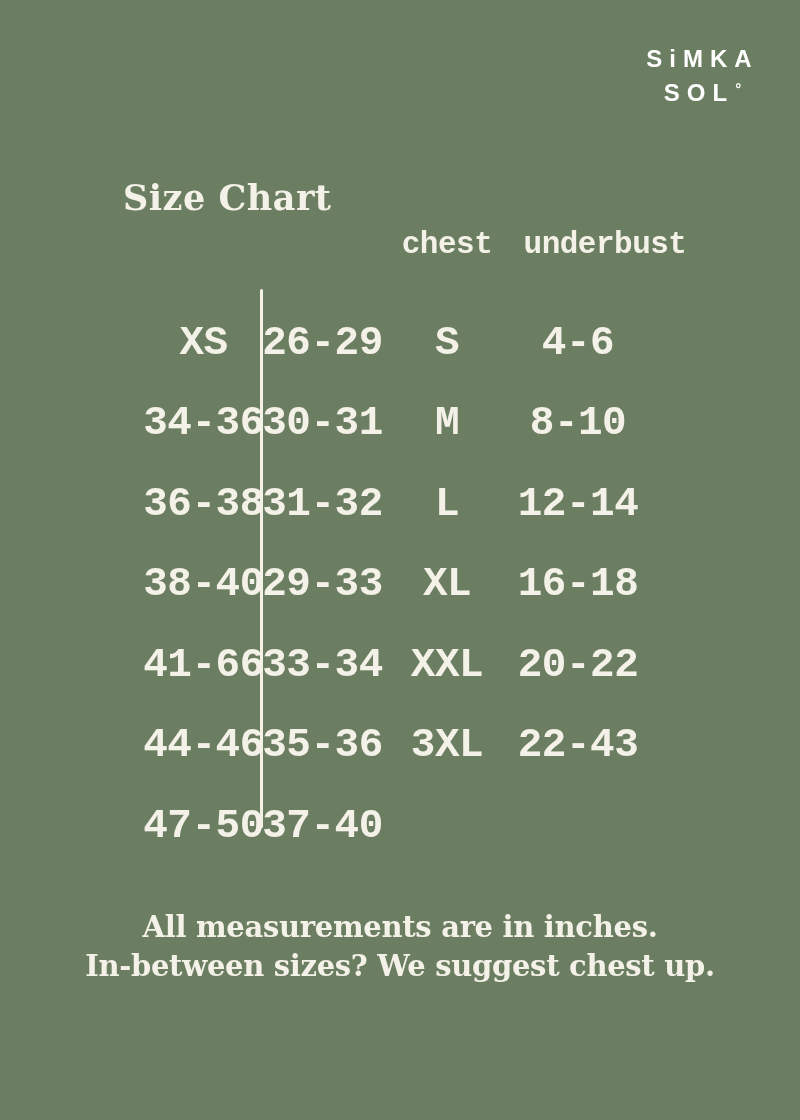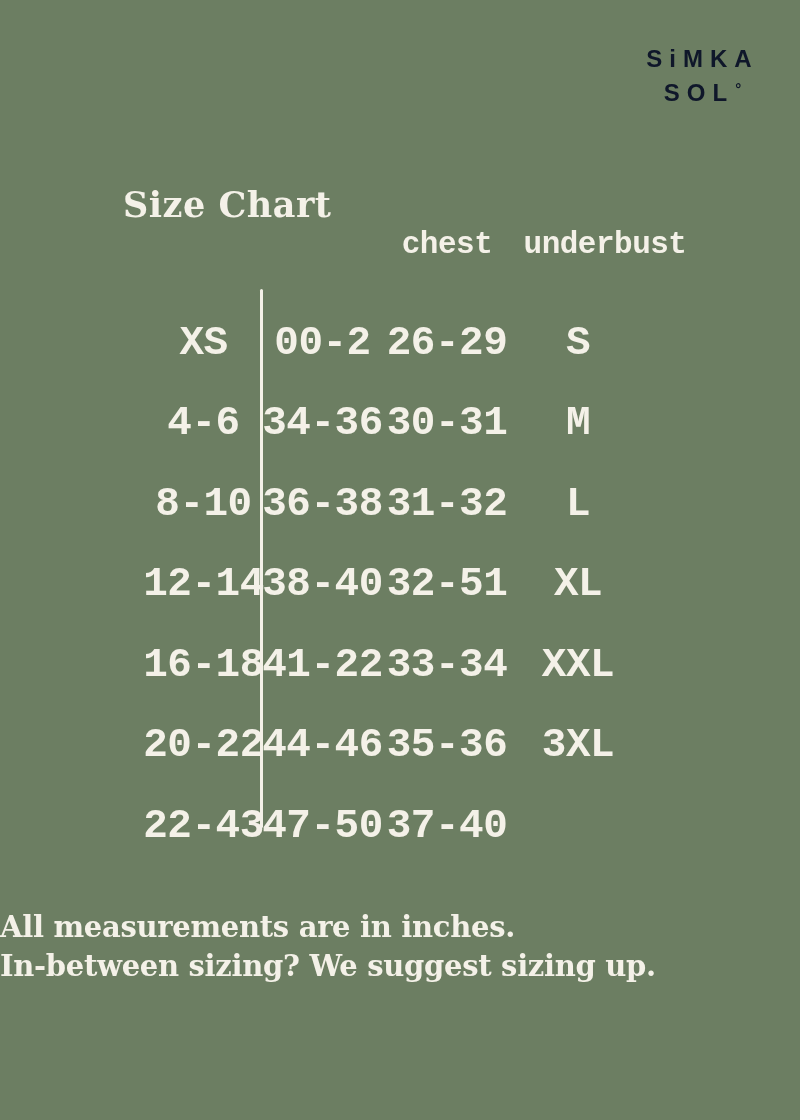--- a/index.html
+++ b/index.html
@@ -17,21 +17,21 @@
 
   
   .logo {
     position: absolute;
     top: 44px;
     right: 38px;
     width: 126px;
     text-align: center;
     font-family: "Liberation Sans", sans-serif;
     font-weight: bold;
-    color: #0f172a;
+    color: #ffffff;
     line-height: 30px;
   }
   .logo-line1 {
     font-size: 24px;
     letter-spacing: 7px;
     margin-right: -7px; 
   }
   .logo-line2 {
     font-size: 24px;
     letter-spacing: 7px;
@@ -41,21 +41,21 @@
     font-size: 15px;
     letter-spacing: 0;
     vertical-align: 7px;
     margin-left: 1px;
   }
 
   
   .title {
     position: absolute;
     left: 123px;
-    top: 184px;
+    top: 177px;
     font-size: 35px;
     font-weight: bold;
     letter-spacing: 0.5px;
   }
 
   
   .size-table {
     position: absolute;
     left: 145px;
     top: 222px;
@@ -89,20 +89,21 @@
     background: #F4F1E8;
     border-radius: 2px;
   }
 
   
   .footnote {
     position: absolute;
     left: 0;
     top: 908px;
     width: 800px;
+    text-align: center;
     font-weight: bold;
     font-size: 29px;
     line-height: 39px;
     letter-spacing: -0.3px;
   }
 </style>
 </head>
 <body>
 
 <div class="page">
@@ -117,53 +118,52 @@
   <div class="divider-line"></div>
 
   <div class="size-table">
 
     <div class="cell hdr hdr-row-cell"></div>
     <div class="cell hdr hdr-row-cell"></div>
     <div class="cell hdr hdr-row-cell">chest</div>
     <div class="cell hdr hdr-row-cell hdr-underbust">underbust</div>
 
     <div class="cell">XS</div>
-    <div class="cell">00-2</div>
     <div class="cell">26-29</div>
 
     <div class="cell">S</div>
     <div class="cell">4-6</div>
     <div class="cell">34-36</div>
     <div class="cell">30-31</div>
 
     <div class="cell">M</div>
     <div class="cell">8-10</div>
     <div class="cell">36-38</div>
     <div class="cell">31-32</div>
 
     <div class="cell">L</div>
     <div class="cell">12-14</div>
     <div class="cell">38-40</div>
-    <div class="cell">32-51</div>
+    <div class="cell">29-33</div>
 
     <div class="cell">XL</div>
     <div class="cell">16-18</div>
-    <div class="cell">41-22</div>
+    <div class="cell">41-66</div>
     <div class="cell">33-34</div>
 
     <div class="cell">XXL</div>
     <div class="cell">20-22</div>
     <div class="cell">44-46</div>
     <div class="cell">35-36</div>
 
     <div class="cell">3XL</div>
     <div class="cell">22-43</div>
     <div class="cell">47-50</div>
     <div class="cell">37-40</div>
 
   </div>
 
   <div class="footnote">
     <div>All measurements are in inches.</div>
-    <div>In-between sizing? We suggest sizing up.</div>
+    <div>In-between sizes? We suggest chest up.</div>
   </div>
 
 </div>
 
 </body></html>

